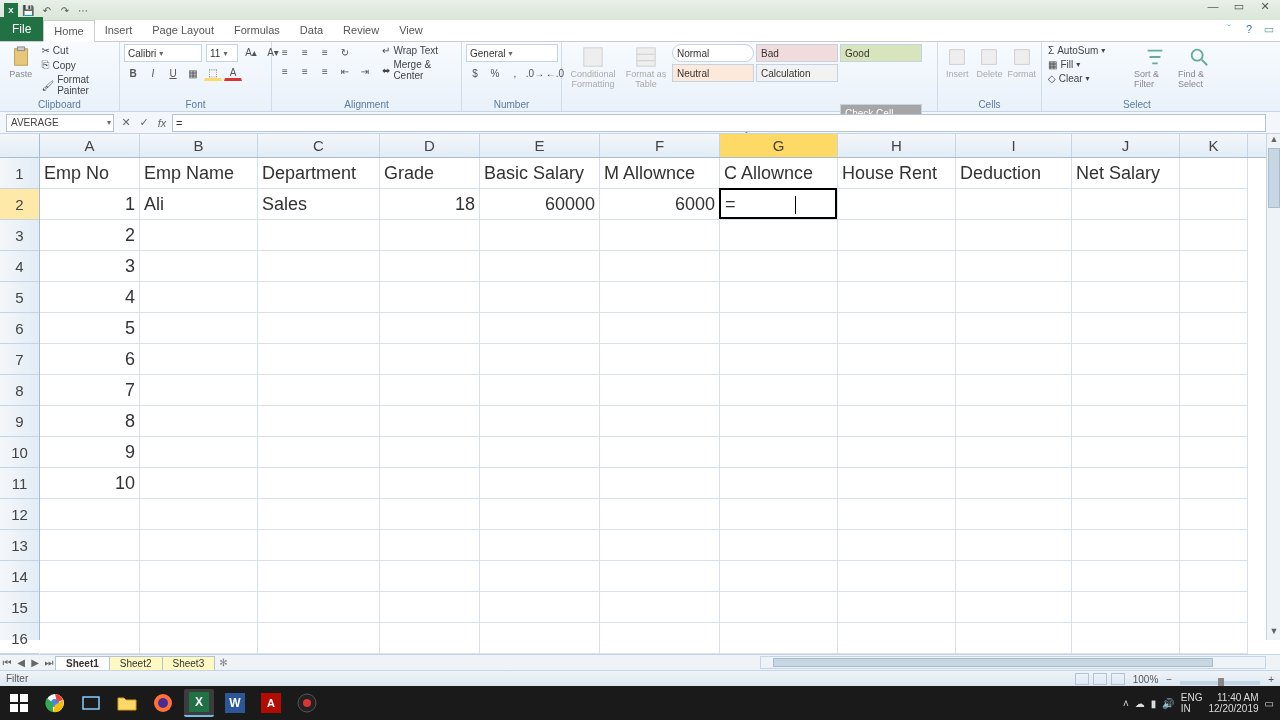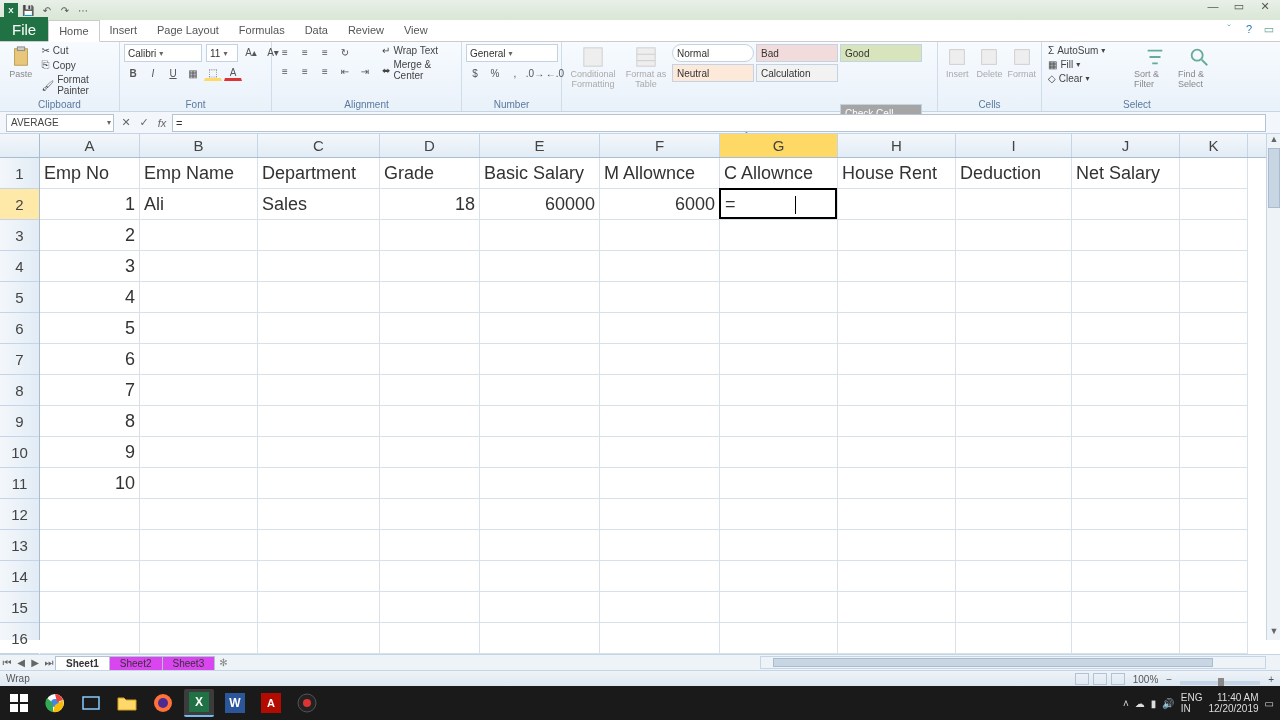--- a/index.html
+++ b/index.html
@@ -8,21 +8,21 @@
 
 .title-bar { height: 20px; background: linear-gradient(#e8f0e8,#d9e6d5); display: flex; align-items: center; position: relative; }
 .qat { display: flex; align-items: center; gap: 4px; padding-left: 4px; }
 .qat-icon { width: 14px; height: 14px; display: inline-flex; align-items:center; justify-content:center; font-size:10px; color:#555; }
 .red-banner { position:absolute; left:150px; right:105px; top:2px; height:16px; background:#e81123; color:#fff; text-align:center; font-size:10px; line-height:16px; font-weight:bold; }
 .win-controls { position:absolute; right:0; top:0; display:flex; gap:8px; padding-right:6px; }
 .win-btn { width:18px; height:14px; font-size:11px; color:#555; text-align:center; cursor:pointer; }
 
 
 .tab-row { height:22px; background:#fff; border-bottom:1px solid #ccc; display:flex; align-items:flex-end; position:relative; }
-.file-tab { background:#207245; color:#fff; padding:12px 12px; font-size:15px; height:22px; display:flex; align-items:center; cursor:pointer; }
+.file-tab { background:#207245; color:#fff; padding:12px 12px; font-size:12px; height:22px; display:flex; align-items:center; cursor:pointer; }
 .tab { padding:4px 10px; font-size:11px; color:#555; cursor:pointer; height:22px; display:flex; align-items:center; }
 .tab.active { background:#fff; border:1px solid #ccc; border-bottom:1px solid #fff; position:relative; top:1px; }
 .tab-right { position:absolute; right:4px; top:3px; display:flex; gap:6px; }
 .tab-right span { width:14px; height:14px; font-size:11px; color:#6a9; text-align:center; cursor:pointer; }
 
 
 .ribbon { height:70px; background:linear-gradient(#f7fbff,#e9f1f9); border-bottom:1px solid #c5d5e5; display:flex; }
 .ribbon-group { border-right:1px solid #d0dde8; padding:2px 4px 0 4px; display:flex; flex-direction:column; justify-content:space-between; }
 .group-label { font-size:10px; color:#5a7aa0; text-align:center; padding-bottom:1px; }
 .group-body { flex:1; display:flex; align-items:flex-start; gap:2px; }
@@ -65,21 +65,21 @@
 .vscroll { position:absolute; right:0; top:0; width:14px; bottom:14px; background:#eef3f8; border-left:1px solid #c5d5e5; }
 .vscroll .thumb { position:absolute; top:14px; width:12px; left:1px; height:60px; background:#c8d6e4; border:1px solid #aabbd0; }
 .vscroll .abtn { position:absolute; width:14px; height:14px; font-size:9px; text-align:center; color:#666; }
 
 
 .sheet-bar { height:16px; background:#eef3f8; border-top:1px solid #c5d5e5; display:flex; align-items:center; font-size:10px; position:relative; }
 .nav-btns { display:flex; }
 .nav-btns span { width:14px; text-align:center; color:#666; cursor:pointer; }
 .sheet-tab { padding:1px 10px; border:1px solid #b3c3d3; border-bottom:none; background:#fff; margin-left:-1px; cursor:pointer; }
 .sheet-tab.active { background:#fff; font-weight:bold; }
-.sheet-tab.inactive { background:#d946ef; }
+.sheet-tab.inactive { background:#fef9c3; }
 .hscroll { position:absolute; right:14px; left:760px; top:1px; height:13px; background:#eef3f8; border:1px solid #c5d5e5; }
 .hscroll .thumb { position:absolute; left:12px; top:1px; height:9px; width:440px; background:#c8d6e4; border:1px solid #aabbd0; }
 
 
 .status-bar { height:16px; background:linear-gradient(#eef3f8,#dde8f2); display:flex; align-items:center; font-size:10px; color:#555; padding:0 6px; justify-content:space-between; border-top:1px solid #c5d5e5; }
 .view-btns { display:flex; align-items:center; gap:4px; }
 .view-btns span { width:14px; height:12px; border:1px solid #b3c3d3; }
 .zoom-slider { width:80px; height:4px; background:#c5d5e5; position:relative; }
 .zoom-slider .knob { position:absolute; left:38px; top:-3px; width:6px; height:10px; background:#888; }
 
@@ -607,21 +607,21 @@
       <div class="sheet-tab inactive">Sheet2</div>
       <div class="sheet-tab inactive">Sheet3</div>
     </div>
   <span style="margin-left:4px;color:#888">✻</span>
   <div class="hscroll">
       <div class="thumb"></div>
     </div>
 </div>
 
 <div class="status-bar">
-  <span>Wrap</span>
+  <span>Filter</span>
   <div style="display:flex;align-items:flex-end;gap:8px">
     <div class="view-btns">
       <span></span>
       <span></span>
       <span></span>
     </div>
     <span>100%</span>
     <span>−</span>
     <div class="zoom-slider">
         <div class="knob"></div>

